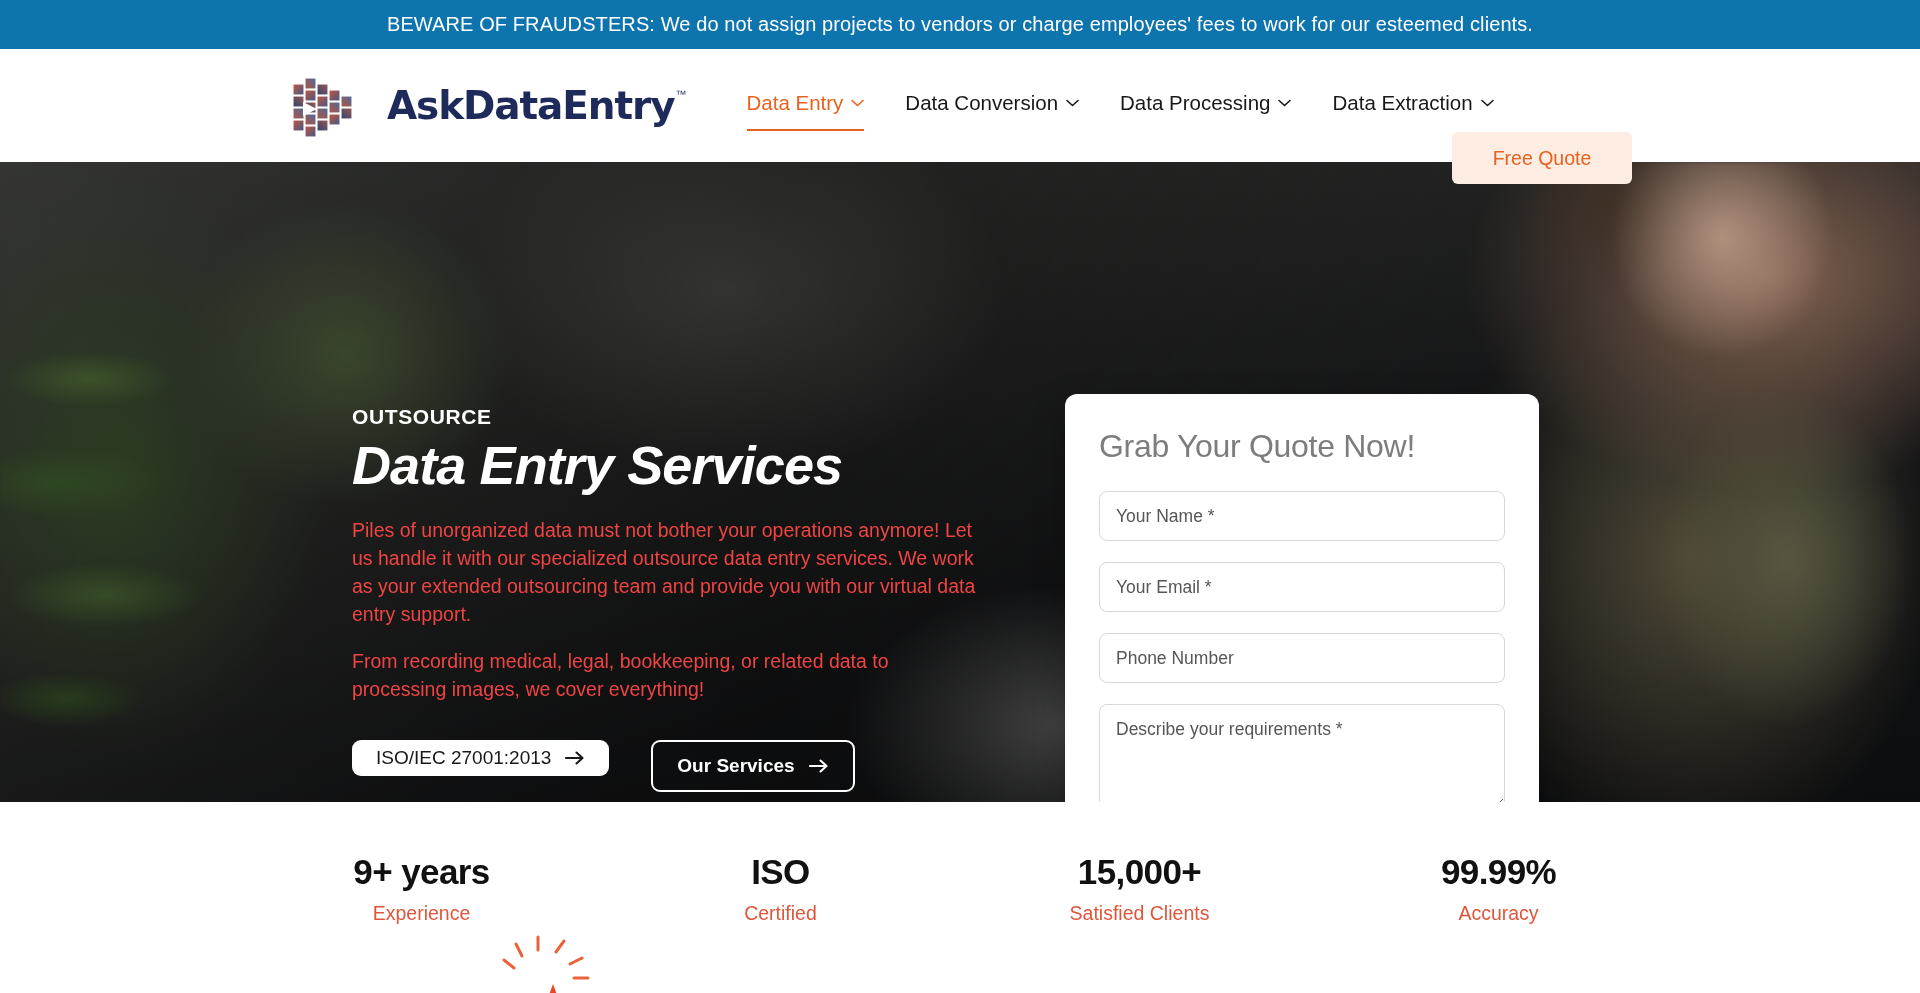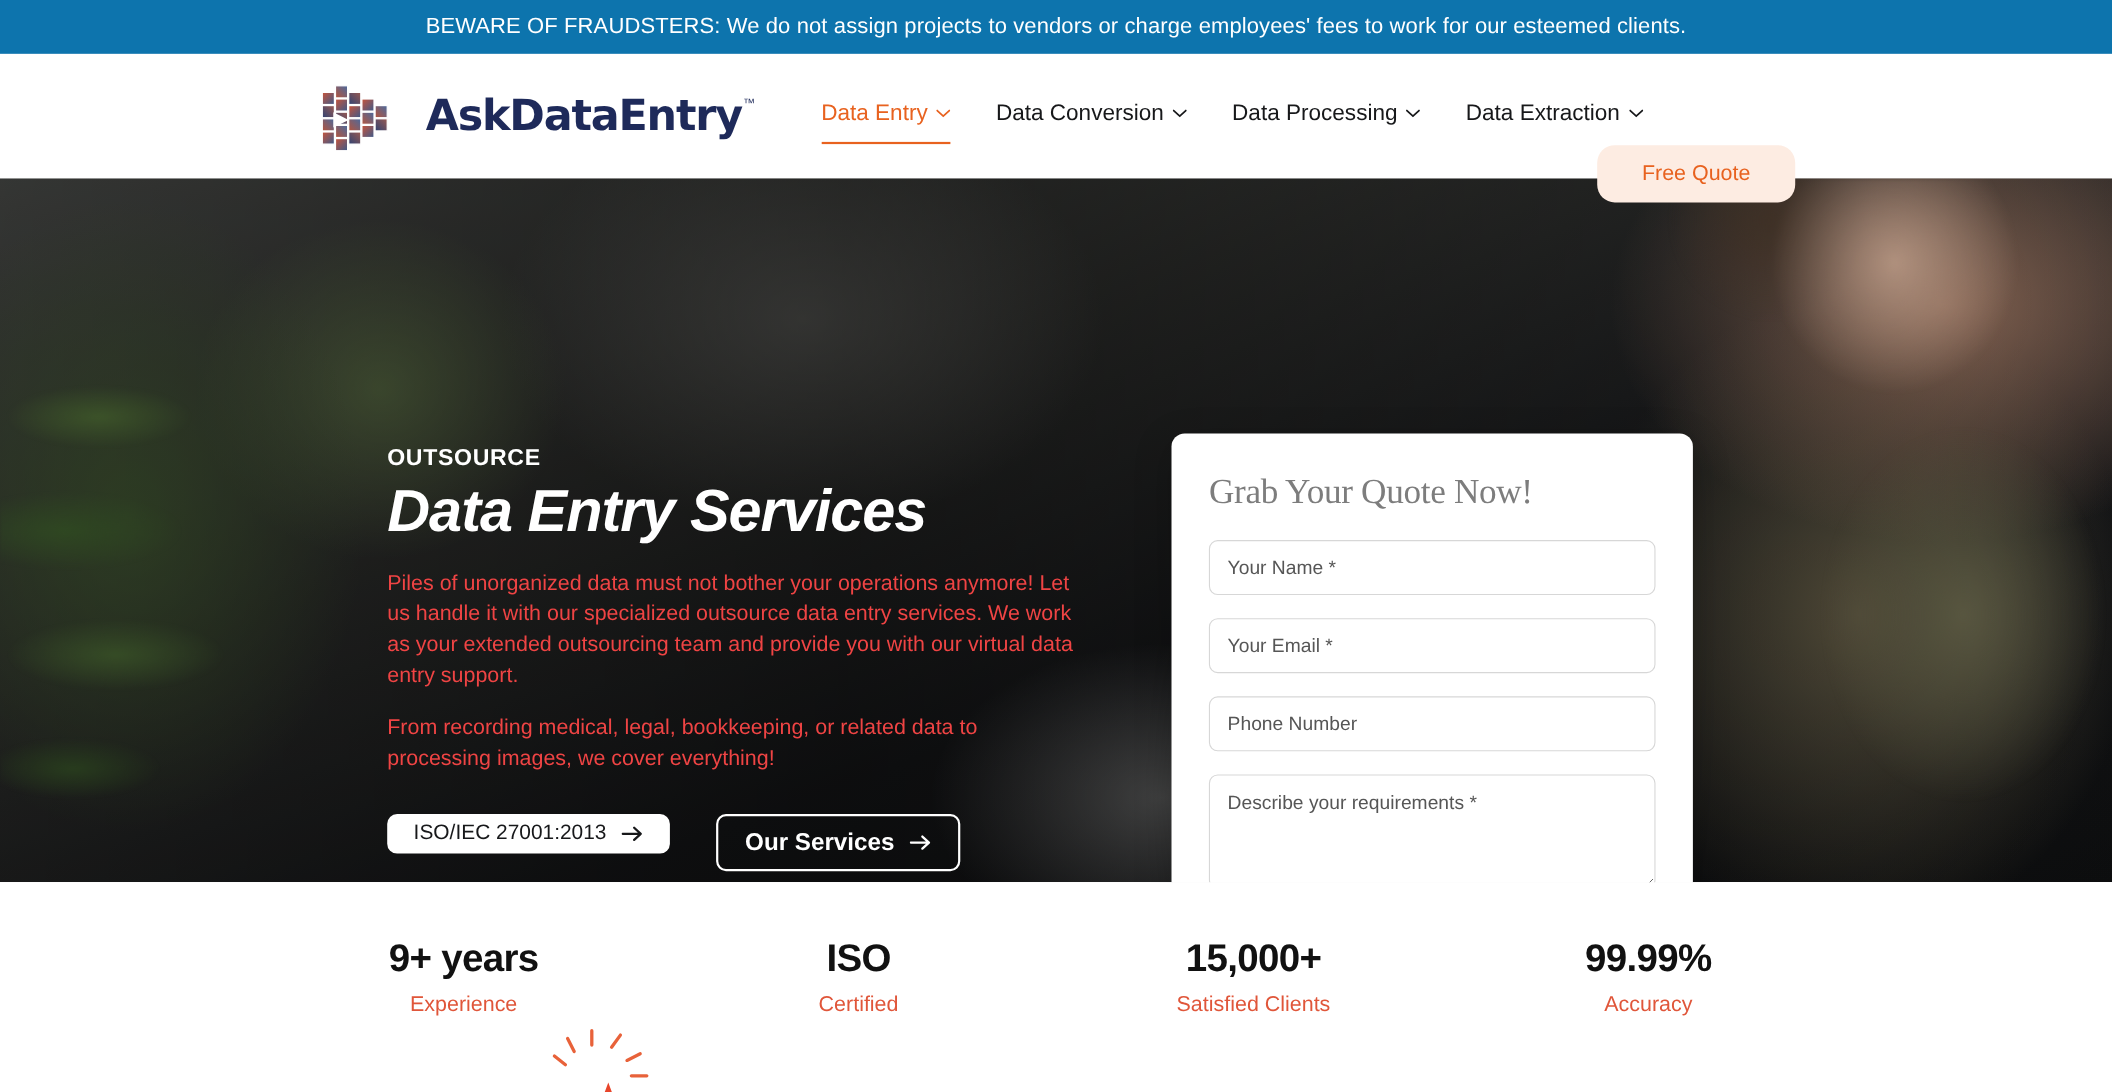--- a/index.html
+++ b/index.html
@@ -49,21 +49,21 @@
   }
   .nav-item.active { color: #e8621f; }
   .nav-item.active::after {
     content: ""; position: absolute; left: 0; right: 0; bottom: -10px;
     height: 2px; background: #e8621f;
   }
   .chev { width: 13px; height: 8px; display: inline-block; }
 
   .free-quote-btn {
     position: absolute; left: 1452px; top: 83px;
-    width: 180px; height: 52px; border-radius: 16px;
+    width: 180px; height: 52px; border-radius: 6px;
     background: #fdece2; color: #e8621f;
     font-size: 19.5px; border: none; cursor: pointer;
     font-family: "Liberation Sans", sans-serif;
     display: flex; align-items: center; justify-content: center;
   }
 
   
   .hero {
     position: relative; width: 100%; height: 640px; overflow: hidden;
   }
@@ -118,36 +118,35 @@
   }
   .hero-buttons { display: flex; gap: 42px; margin-top: 36px; }
   .btn-iso {
     height: 36px; padding: 0 24px; border-radius: 9px; background: #ffffff;
     color: #17181a; font-size: 19px; display: flex; align-items: center;
     gap: 14px; border: none; cursor: pointer;
     font-family: "Liberation Sans", sans-serif;
   }
   .btn-services {
     height: 52px; padding: 0 24px; border-radius: 9px; background: transparent;
-    color: #ffffff; font-size: 22px; display: flex; align-items: center;
+    color: #ffffff; font-size: 19px; display: flex; align-items: center;
     gap: 14px; border: 2px solid #ffffff; cursor: pointer;
     font-family: "Liberation Sans", sans-serif; font-weight: bold;
   }
   .arrow { width: 20px; height: 16px; display: inline-block; }
 
   
   .quote-card {
     position: absolute; left: 1065px; top: 232px; width: 474px;
     background: #ffffff; border-radius: 12px; padding: 34px 34px 26px 34px;
     box-shadow: 0 10px 34px rgba(0,0,0,.22); z-index: 20;
   }
   .quote-title {
     font-size: 32px; color: #7d7d7d; font-weight: normal; margin-bottom: 26px;
     letter-spacing: -.3px;
-    font-family: Liberation Serif, serif;
   }
   .field {
     width: 100%; height: 50px; border: 1px solid #d7d7d7; border-radius: 8px;
     padding: 0 16px; font-size: 17.5px; color: #565656; margin-bottom: 21px;
     font-family: "Liberation Sans", sans-serif; outline: none; background: #fff;
   }
   .field::placeholder { color: #565656; }
   .field-area {
     width: 100%; height: 104px; border: 1px solid #d7d7d7; border-radius: 8px;
     padding: 14px 16px; font-size: 17.5px; color: #565656; margin-bottom: 18px;

